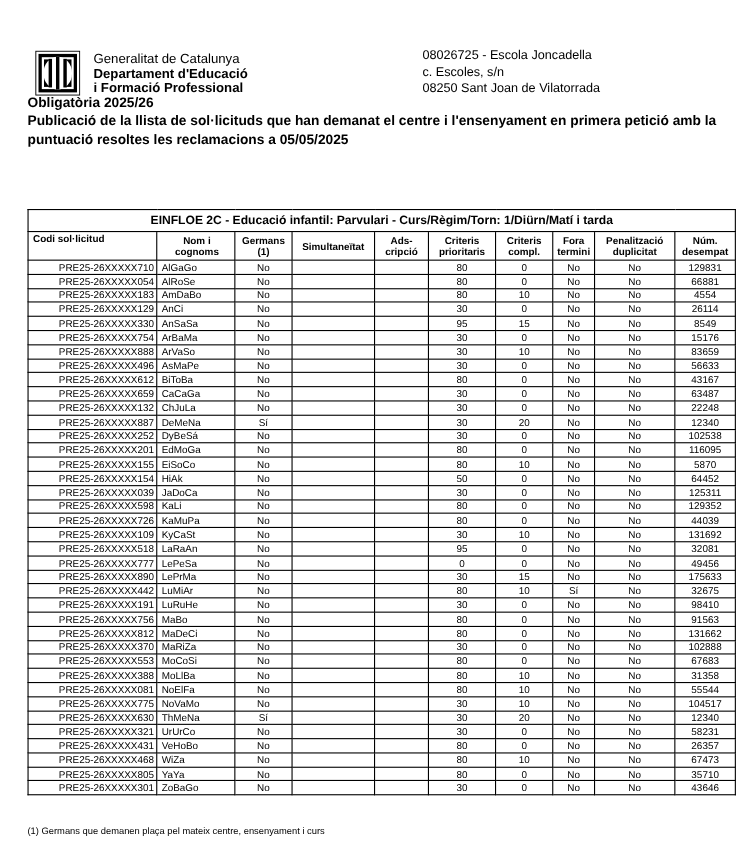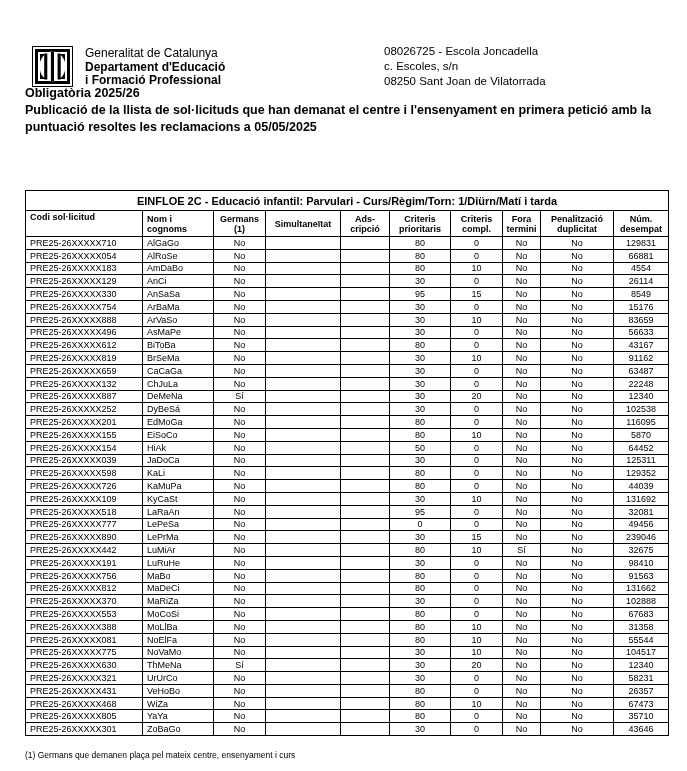--- a/index.html
+++ b/index.html
@@ -35,23 +35,23 @@
   .list-table .title-cell {
     font-size: 11px; font-weight: bold; text-align: center;
     height: 20px; border: 1.5px solid #000; padding: 2px 0;
   }
   .list-table thead th {
     font-weight: bold; text-align: center; vertical-align: middle;
     height: 26px; padding: 1px 2px; white-space: pre-line; line-height: 10px;
     border-bottom: 1.5px solid #000;
   }
   .list-table thead th.col-0 { text-align: left; padding-left: 4px; vertical-align: top; }
-  .list-table thead th.col-1 { text-align: left; padding-left: 4px; margin-left: 24px; }
+  .list-table thead th.col-1 { text-align: center; padding-left: 4px; margin-left: 24px; }
   .list-table tbody td { height: 12.8px; padding: 0 2px; text-align: center; white-space: nowrap; }
-  .list-table tbody td.c0 { text-align: left; padding-left: 4px; margin-left: 35px; }
+  .list-table tbody td.c0 { text-align: right; padding-left: 4px; margin-left: 35px; }
   .list-table tbody td.c1 { text-align: left; padding-left: 4px; }
   .list-table { border: 1.5px solid #000; }
 
   col.w0 { width: 117px; } col.w1 { width: 71px; } col.w2 { width: 52px; }
   col.w3 { width: 75px; }  col.w4 { width: 49px; } col.w5 { width: 61px; }
   col.w6 { width: 52px; }  col.w7 { width: 38px; } col.w8 { width: 73px; }
   col.w9 { width: 55px; }
 
   
   .footnote { position: absolute; top: 750px; left: 25px; font-size: 8.5px; }
@@ -234,32 +234,20 @@
           <td class="c2">No</td>
           <td class="c3">&nbsp;</td>
           <td class="c4">&nbsp;</td>
           <td class="c5">80</td>
           <td class="c6">0</td>
           <td class="c7">No</td>
           <td class="c8">No</td>
           <td class="c9">43167</td>
         </tr>
         <tr>
-          <td class="c0">PRE25-26XXXXX819</td>
-          <td class="c1">BrSeMa</td>
-          <td class="c2">No</td>
-          <td class="c3">&nbsp;</td>
-          <td class="c4">&nbsp;</td>
-          <td class="c5">30</td>
-          <td class="c6">10</td>
-          <td class="c7">No</td>
-          <td class="c8">No</td>
-          <td class="c9">91162</td>
-        </tr>
-        <tr>
           <td class="c0">PRE25-26XXXXX659</td>
           <td class="c1">CaCaGa</td>
           <td class="c2">No</td>
           <td class="c3">&nbsp;</td>
           <td class="c4">&nbsp;</td>
           <td class="c5">30</td>
           <td class="c6">0</td>
           <td class="c7">No</td>
           <td class="c8">No</td>
           <td class="c9">63487</td>
@@ -411,21 +399,21 @@
         <tr>
           <td class="c0">PRE25-26XXXXX890</td>
           <td class="c1">LePrMa</td>
           <td class="c2">No</td>
           <td class="c3">&nbsp;</td>
           <td class="c4">&nbsp;</td>
           <td class="c5">30</td>
           <td class="c6">15</td>
           <td class="c7">No</td>
           <td class="c8">No</td>
-          <td class="c9">239046</td>
+          <td class="c9">175633</td>
         </tr>
         <tr>
           <td class="c0">PRE25-26XXXXX442</td>
           <td class="c1">LuMiAr</td>
           <td class="c2">No</td>
           <td class="c3">&nbsp;</td>
           <td class="c4">&nbsp;</td>
           <td class="c5">80</td>
           <td class="c6">10</td>
           <td class="c7">Sí</td>

